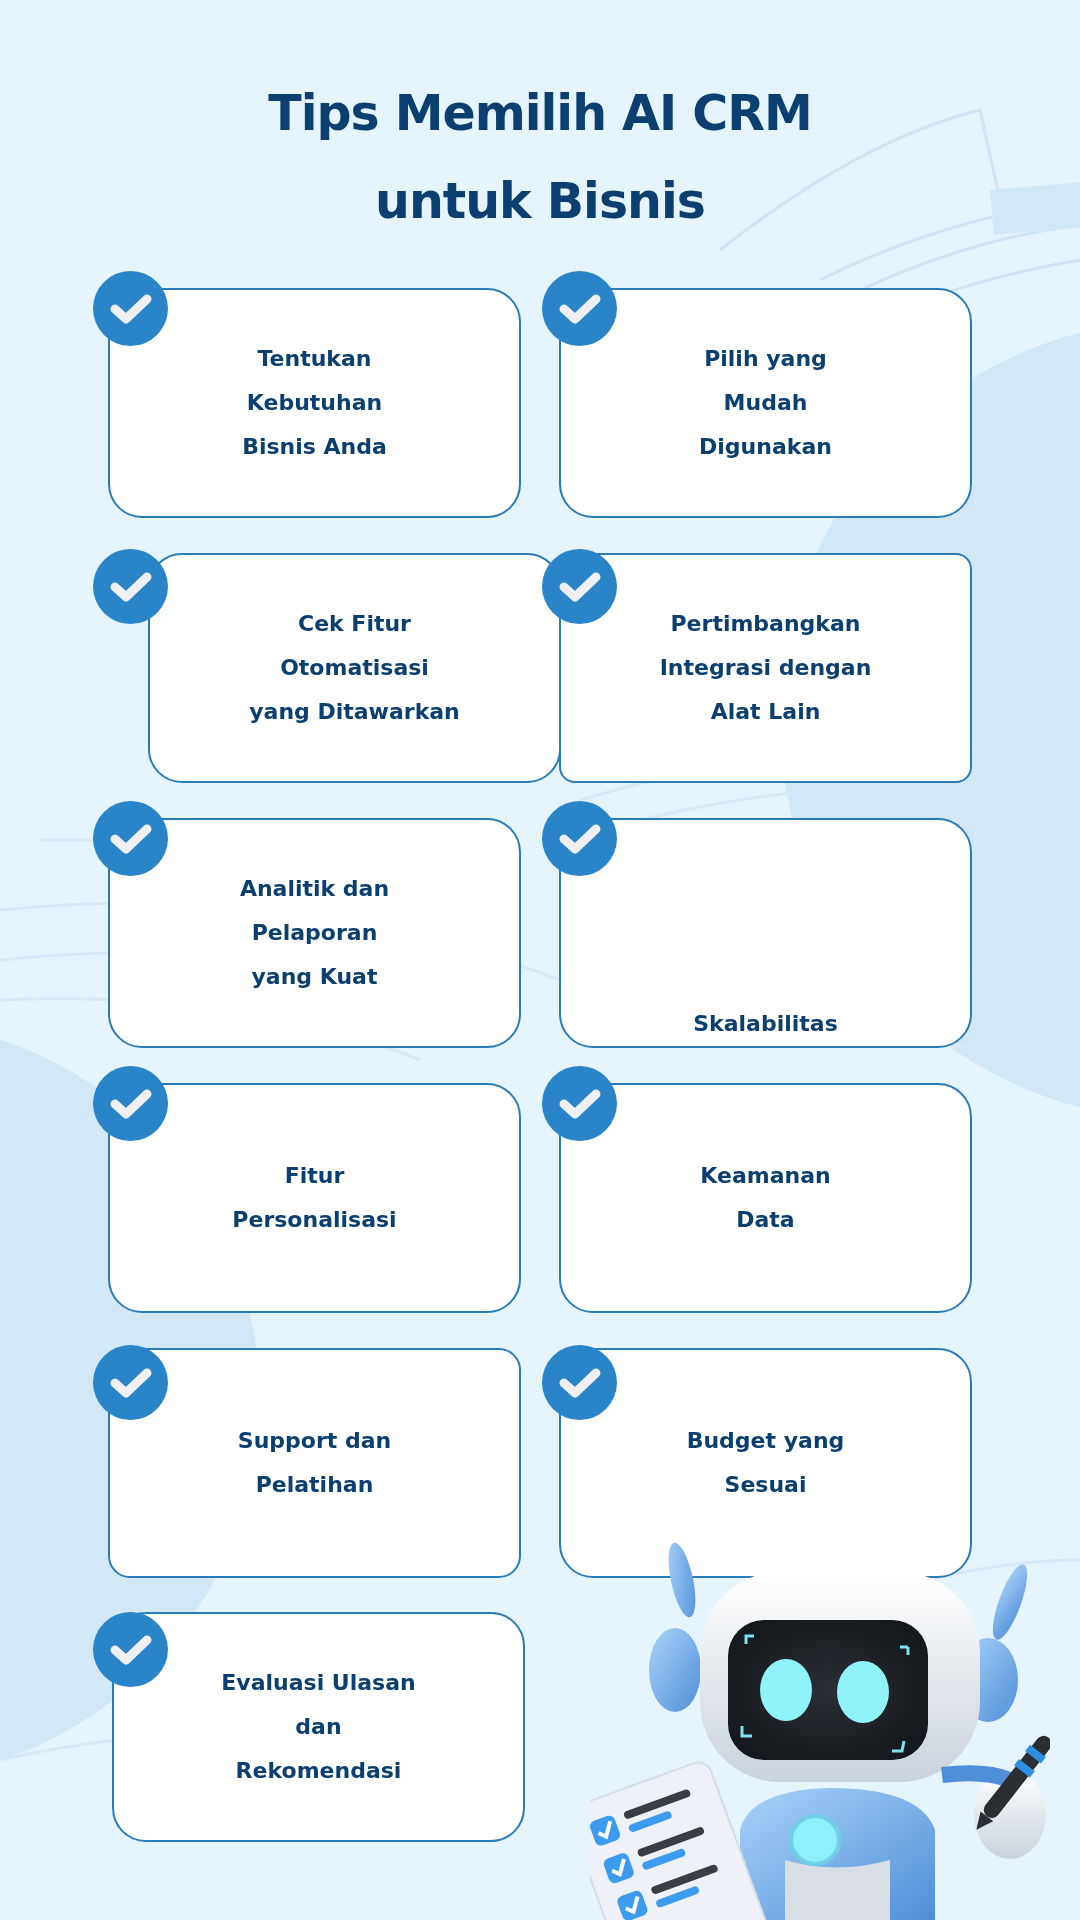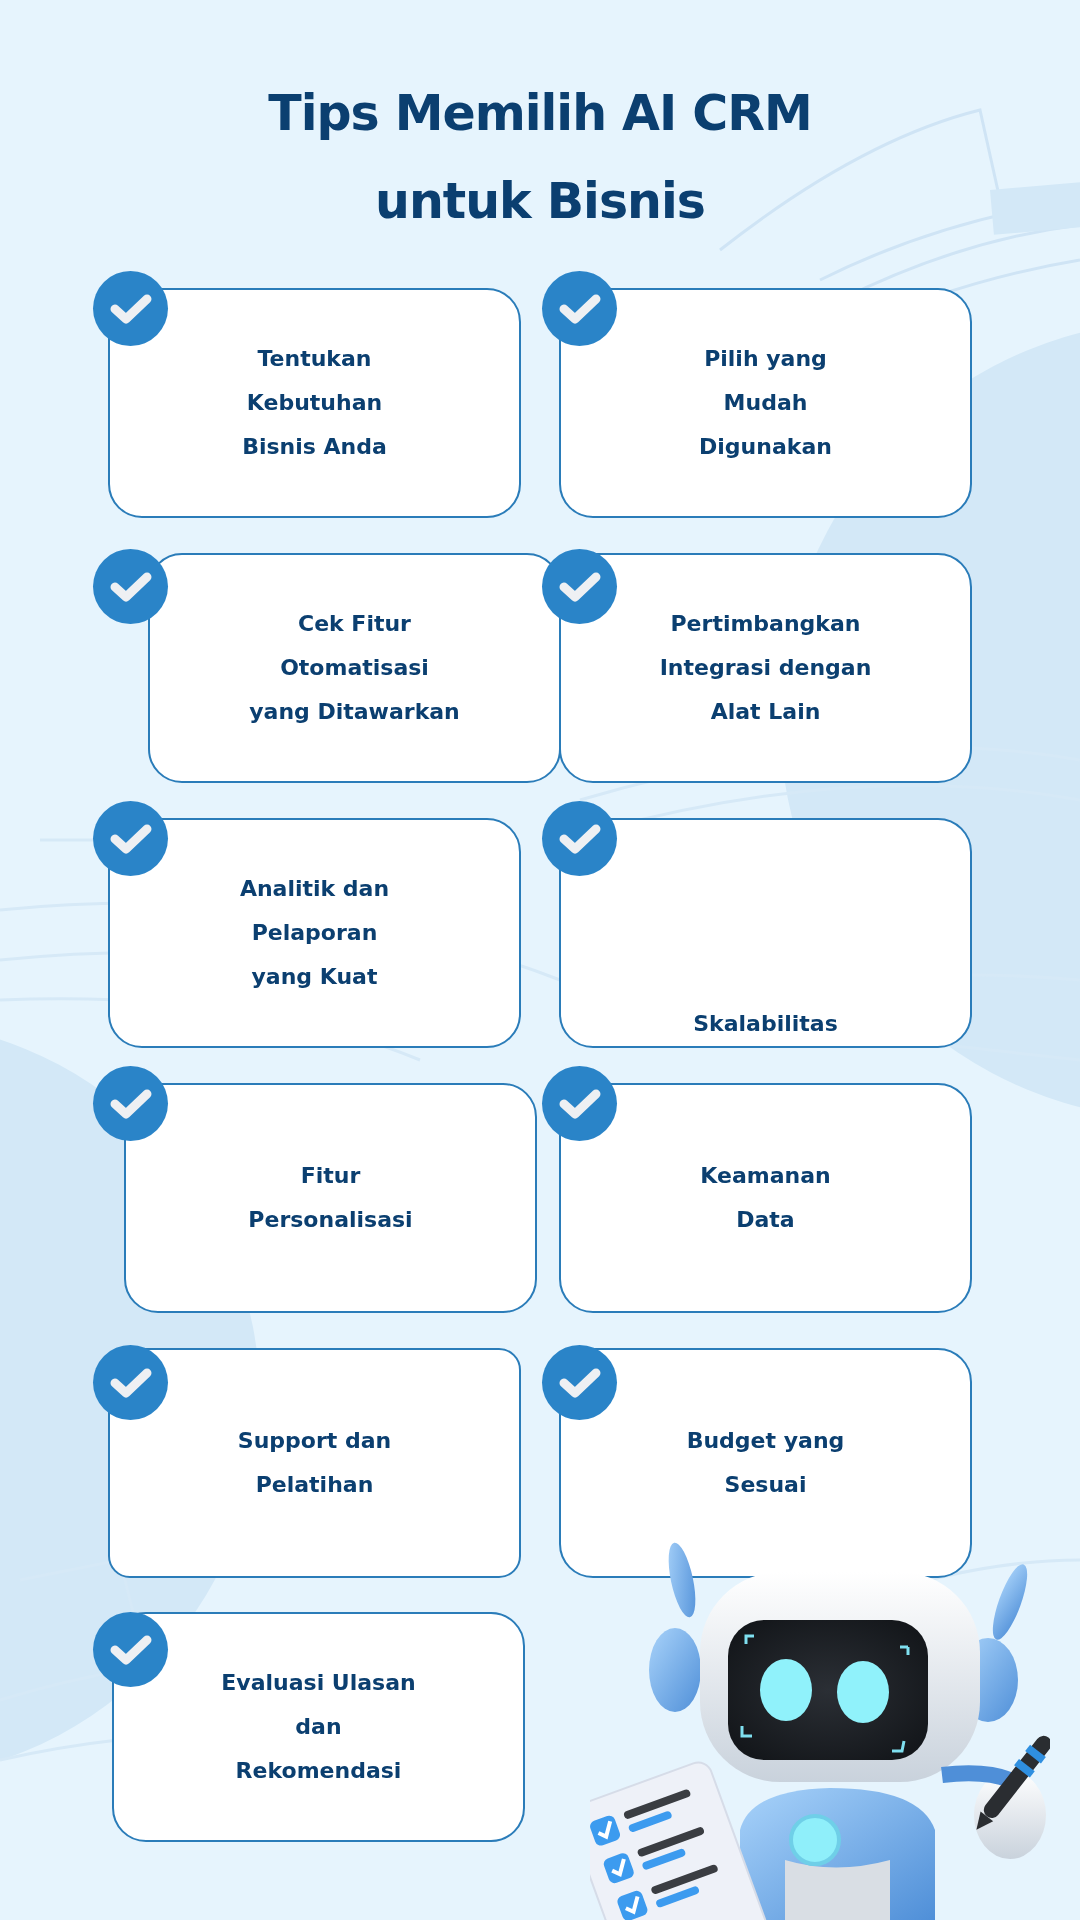--- a/index.html
+++ b/index.html
@@ -102,36 +102,36 @@
   <span class="card-text">Pilih yang
 Mudah
 Digunakan</span>
 </div>
 
 <div class="card" style="left:108px; top:553px;margin-left:40px;">
   <span class="card-text">Cek Fitur
 Otomatisasi
 yang Ditawarkan</span>
 </div>
-<div class="card" style="left:559px; top:553px;">
+<div class="card" style="left:559px; top:553px;border-radius:16px;">
   <span class="card-text">Pertimbangkan
 Integrasi dengan
 Alat Lain</span>
 </div>
 
 <div class="card" style="left:108px; top:818px;">
   <span class="card-text">Analitik dan
 Pelaporan
 yang Kuat</span>
 </div>
 <div class="card top-aligned" style="left:559px; top:818px;">
   <span class="card-text">Skalabilitas</span>
 </div>
 
-<div class="card" style="left:108px; top:1083px;margin-left:16px;">
+<div class="card" style="left:108px; top:1083px;">
   <span class="card-text">Fitur
 Personalisasi</span>
 </div>
 <div class="card" style="left:559px; top:1083px;">
   <span class="card-text">Keamanan
 Data</span>
 </div>
 
 <div class="card" style="left:108px; top:1348px;border-radius:22px;">
   <span class="card-text">Support dan

